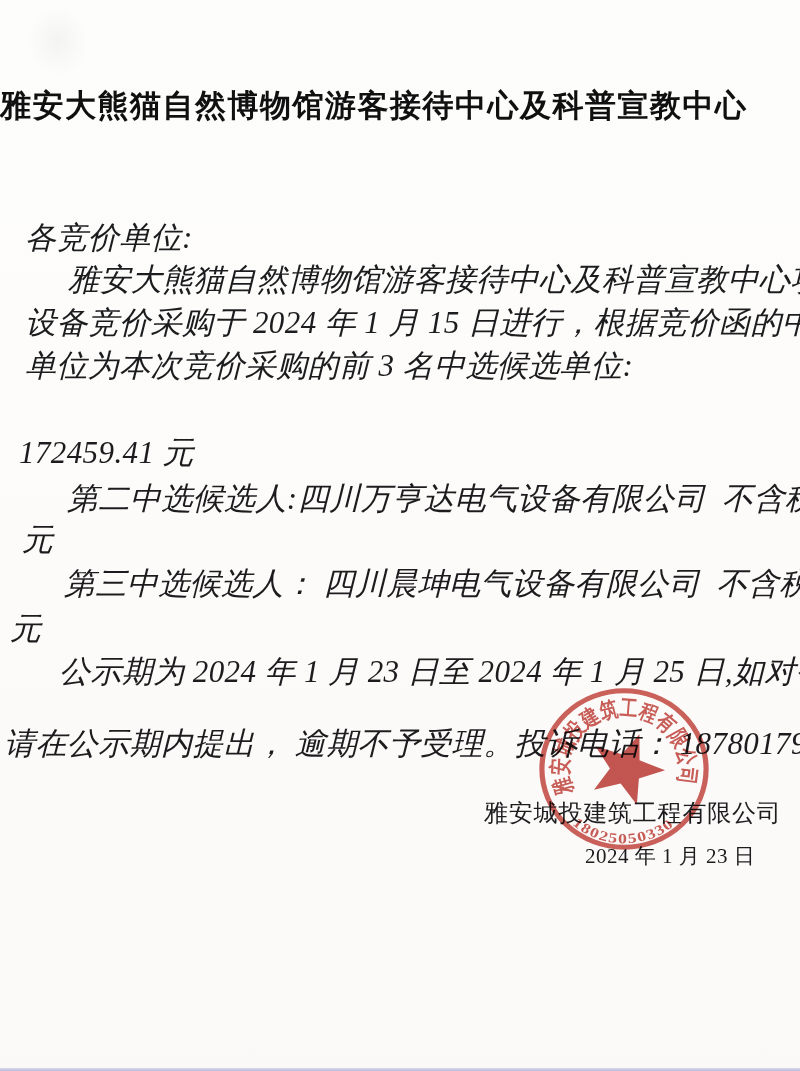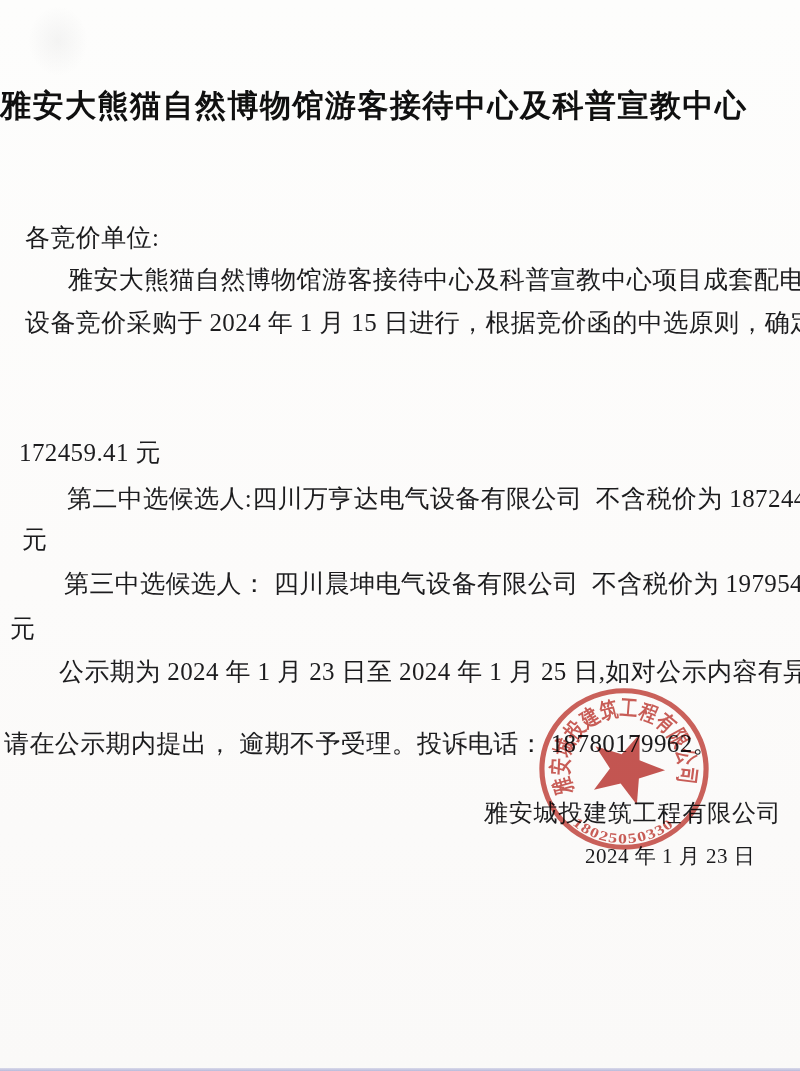--- a/index.html
+++ b/index.html
@@ -18,23 +18,24 @@
     margin:0;text-align:left;
     font-family:"Liberation Sans","DejaVu Sans",sans-serif;
     font-weight:bold;font-size:31px;line-height:48px;
     letter-spacing:1.5px;color:#101010;
   }
   .title span{display:block;white-space:pre;}
   
   .bline{
     position:absolute;
     white-space:pre;
-    font-size:25px;line-height:31px;
+    font-size:31px;line-height:31px;
     letter-spacing:0.4px;
     color:#1c1c1e;
+    font-style:italic;
   }
   .l0 {top:222px;left:25px;}
   .l1 {top:264px;left:68px;}
   .l2 {top:307px;left:25px;}
   .l3 {top:350px;left:25px;}
   .l4 {top:396px;left:68px;}
   .l5 {top:437px;left:19px;}
   .l6 {top:483px;left:67px;}
   .l7 {top:524px;left:22px;}
   .l8 {top:568px;left:64px;}
@@ -79,20 +80,21 @@
 
   <div class="smudge"></div>
 
   <h1 class="title">
     <span>雅安大熊猫自然博物馆游客接待中心及科普宣教中心</span>
   </h1>
 
   <div class="bline l0">各竞价单位:</div>
   <div class="bline l1">雅安大熊猫自然博物馆游客接待中心及科普宣教中心项目成套配电箱</div>
   <div class="bline l2">设备竞价采购于 2024 年 1 月 15 日进行，根据竞价函的中选原则，确定以下</div>
+  <div class="bline l3">单位为本次竞价采购的前 3 名中选候选单位:</div>
   <div class="bline l5">172459.41 元</div>
   <div class="bline l6">第二中选候选人:四川万亨达电气设备有限公司  不含税价为 187244.57</div>
   <div class="bline l7">元</div>
   <div class="bline l8">第三中选候选人： 四川晨坤电气设备有限公司  不含税价为 197954.20</div>
   <div class="bline l9">元</div>
   <div class="bline l10">公示期为 2024 年 1 月 23 日至 2024 年 1 月 25 日,如对公示内容有异议,</div>
   <div class="bline l11">请在公示期内提出， 逾期不予受理。投诉电话： 18780179962。</div>
 
   <div class="sig">雅安城投建筑工程有限公司</div>
   <div class="date">2024 年 1 月 23 日</div>

